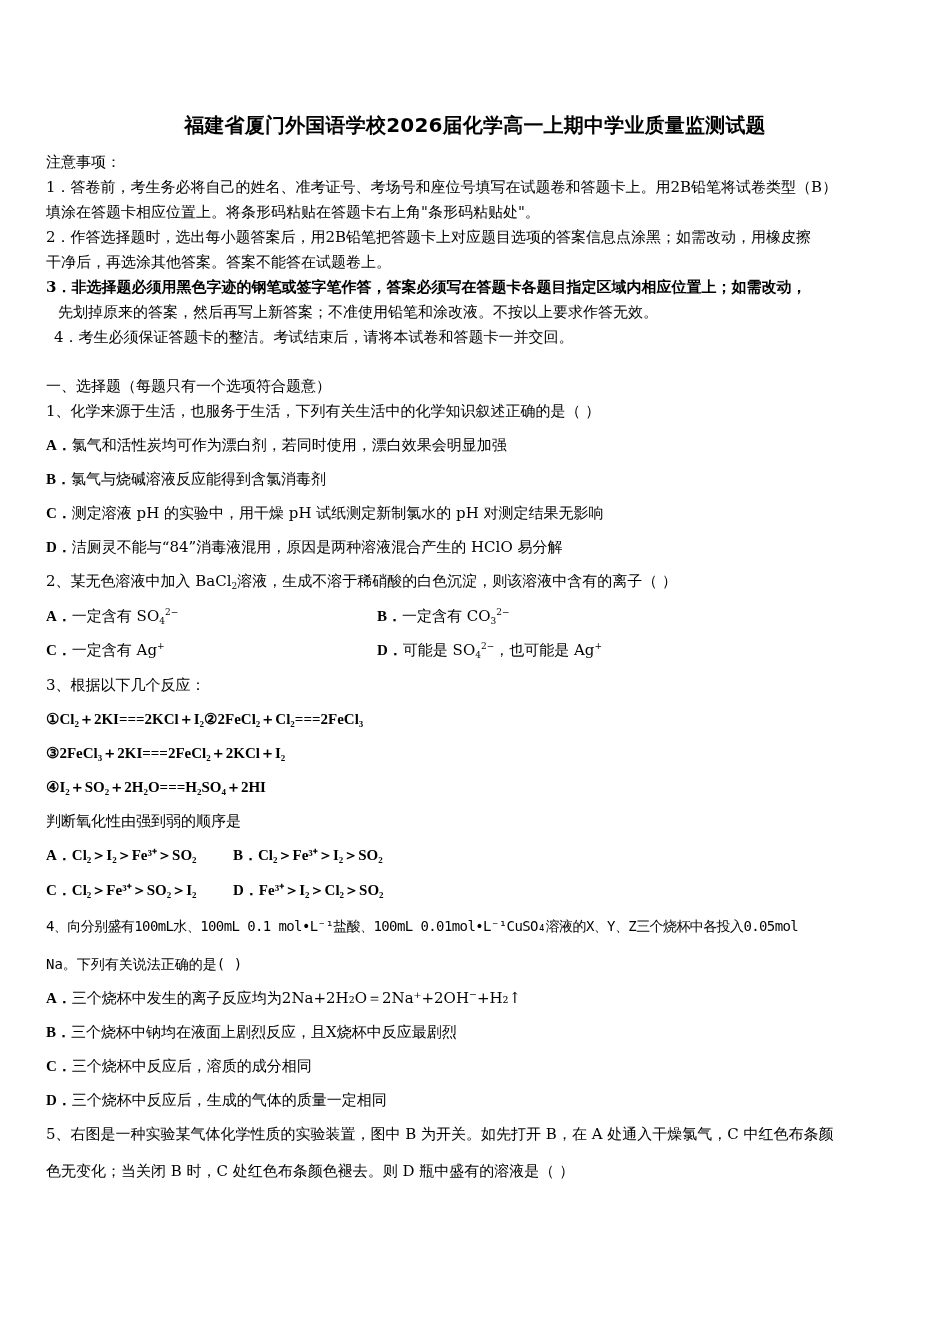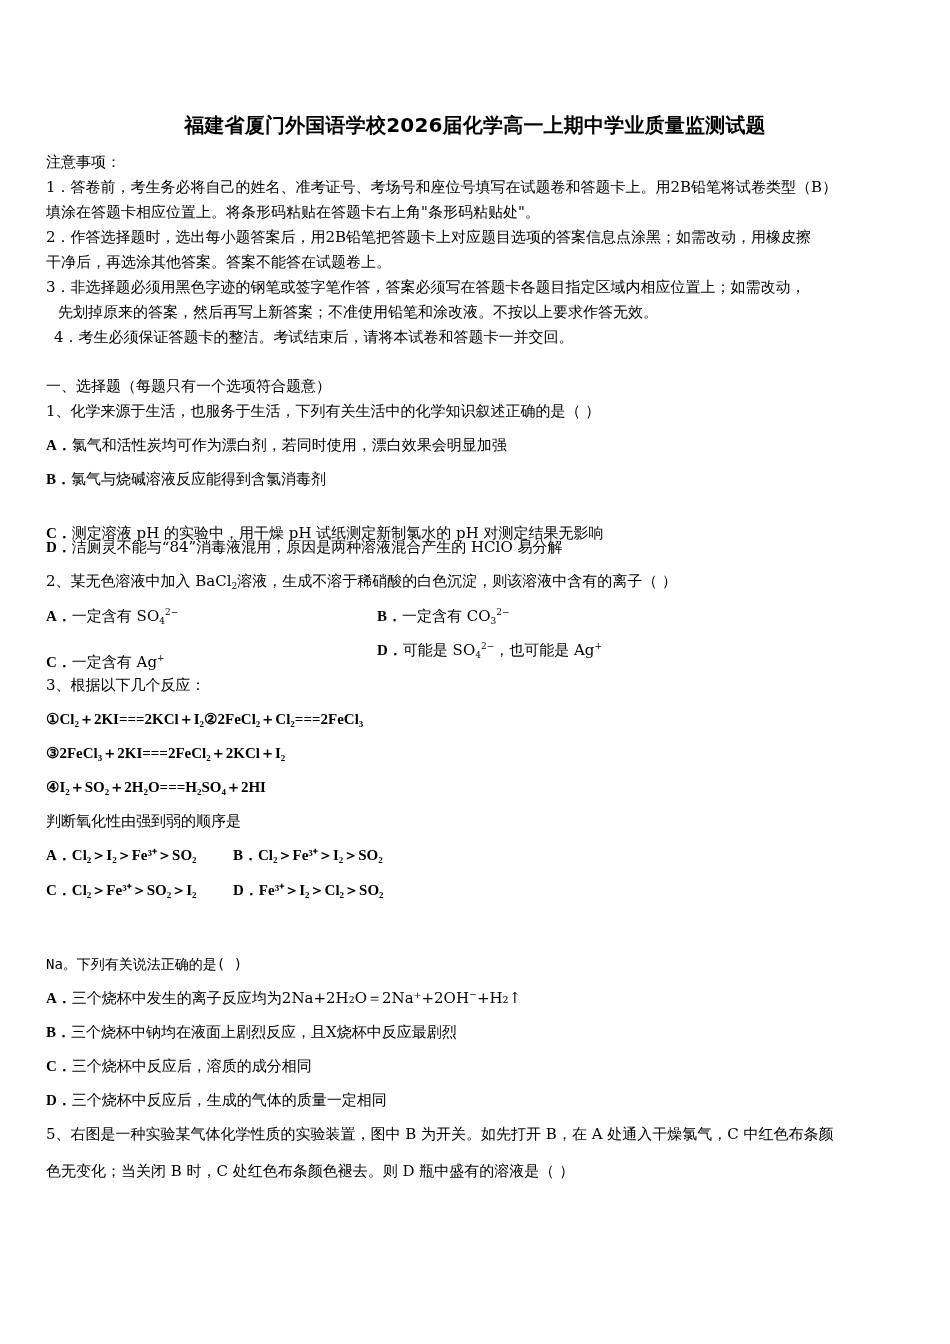--- a/index.html
+++ b/index.html
@@ -23,50 +23,50 @@
 
 <div class="page">
 
   <div class="title">福建省厦门外国语学校2026届化学高一上期中学业质量监测试题</div>
 
   <div class="line song" style="top:152px;">注意事项：</div>
   <div class="line song" style="top:177px;">1．答卷前，考生务必将自己的姓名、准考证号、考场号和座位号填写在试题卷和答题卡上。用2B铅笔将试卷类型（B）</div>
   <div class="line song" style="top:202px;">填涂在答题卡相应位置上。将条形码粘贴在答题卡右上角"条形码粘贴处"。</div>
   <div class="line song" style="top:227px;">2．作答选择题时，选出每小题答案后，用2B铅笔把答题卡上对应题目选项的答案信息点涂黑；如需改动，用橡皮擦</div>
   <div class="line song" style="top:252px;">干净后，再选涂其他答案。答案不能答在试题卷上。</div>
-  <div class="line song" style="top:277px;">3．非选择题必须用黑色字迹的钢笔或签字笔作答，答案必须写在答题卡各题目指定区域内相应位置上；如需改动，</div>
+  <div class="line song" style="top:277px;font-weight:bold;">3．非选择题必须用黑色字迹的钢笔或签字笔作答，答案必须写在答题卡各题目指定区域内相应位置上；如需改动，</div>
   <div class="line song" style="top:302px;margin-left:12px;">先划掉原来的答案，然后再写上新答案；不准使用铅笔和涂改液。不按以上要求作答无效。</div>
   <div class="line song" style="top:327px;margin-left:8px;">4．考生必须保证答题卡的整洁。考试结束后，请将本试卷和答题卡一并交回。</div>
 
   <div class="line song" style="top:376px;">一、选择题（每题只有一个选项符合题意）</div>
 
   <div class="line song" style="top:401px;">1、化学来源于生活，也服务于生活，下列有关生活中的化学知识叙述正确的是（    ）</div>
   <div class="line song" style="top:435px;">
     <span class="opt-label">A．</span><span>氯气和活性炭均可作为漂白剂，若同时使用，漂白效果会明显加强</span>
   </div>
   <div class="line song" style="top:469px;">
     <span class="opt-label">B．</span><span>氯气与烧碱溶液反应能得到含氯消毒剂</span>
   </div>
-  <div class="line song" style="top:503px;margin-top:20px;">
+  <div class="line song" style="top:503px;">
     <span class="opt-label">C．</span><span>测定溶液 pH 的实验中，用干燥 pH 试纸测定新制氯水的 pH 对测定结果无影响</span>
   </div>
   <div class="line song" style="top:537px;">
     <span class="opt-label">D．</span><span>洁厕灵不能与“84”消毒液混用，原因是两种溶液混合产生的 HClO 易分解</span>
   </div>
 
   <div class="line song" style="top:571px;text-align:center;">
     <span>2、某无色溶液中加入 BaCl</span><sub>2</sub><span>溶液，生成不溶于稀硝酸的白色沉淀，则该溶液中含有的离子（    ）</span>
   </div>
   <div class="line song" style="top:606px;">
     <span class="opt-label">A．</span><span>一定含有 SO</span><sub>4</sub><sup>2−</sup>
   </div>
   <div class="line song" style="top:606px; left:377px;">
     <span class="opt-label">B．</span><span>一定含有 CO</span><sub>3</sub><sup>2−</sup>
   </div>
-  <div class="line song" style="top:640px;margin-top:12px;">
+  <div class="line song" style="top:640px;">
     <span class="opt-label">C．</span><span>一定含有 Ag</span><sup>+</sup>
   </div>
   <div class="line song" style="top:640px; left:377px;">
     <span class="opt-label">D．</span><span>可能是 SO</span><sub>4</sub><sup>2−</sup><span>，也可能是 Ag</span><sup>+</sup>
   </div>
 
   <div class="line song" style="top:675px;">3、根据以下几个反应：</div>
   <div class="line chem" style="top:709px;">①Cl₂＋2KI===2KCl＋I₂②2FeCl₂＋Cl₂===2FeCl₃</div>
   <div class="line chem" style="top:743px;">③2FeCl₃＋2KI===2FeCl₂＋2KCl＋I₂</div>
   <div class="line chem" style="top:777px;">④I₂＋SO₂＋2H₂O===H₂SO₄＋2HI</div>
@@ -77,20 +77,21 @@
   <div class="line chem" style="top:845px; left:233px;">
     <span>B．</span><span>Cl₂＞Fe³⁺＞I₂＞SO₂</span>
   </div>
   <div class="line chem" style="top:880px;">
     <span>C．</span><span>Cl₂＞Fe³⁺＞SO₂＞I₂</span>
   </div>
   <div class="line chem" style="top:880px; left:233px;">
     <span>D．</span><span>Fe³⁺＞I₂＞Cl₂＞SO₂</span>
   </div>
 
+  <div class="line mono" style="top:916px; letter-spacing:-0.6px;">4、向分别盛有100mL水、100mL 0.1 mol•L⁻¹盐酸、100mL 0.01mol•L⁻¹CuSO₄溶液的X、Y、Z三个烧杯中各投入0.05mol</div>
   <div class="line mono" style="top:954px;">Na。下列有关说法正确的是(      )</div>
   <div class="line song" style="top:988px;">
     <span class="opt-label">A．</span><span>三个烧杯中发生的离子反应均为2Na+2H₂O＝2Na⁺+2OH⁻+H₂↑</span>
   </div>
   <div class="line song" style="top:1056px;">
     <span class="opt-label">C．</span><span>三个烧杯中反应后，溶质的成分相同</span>
   </div>
   <div class="line song" style="top:1022px;">
     <span class="opt-label">B．</span><span>三个烧杯中钠均在液面上剧烈反应，且X烧杯中反应最剧烈</span>
   </div>

